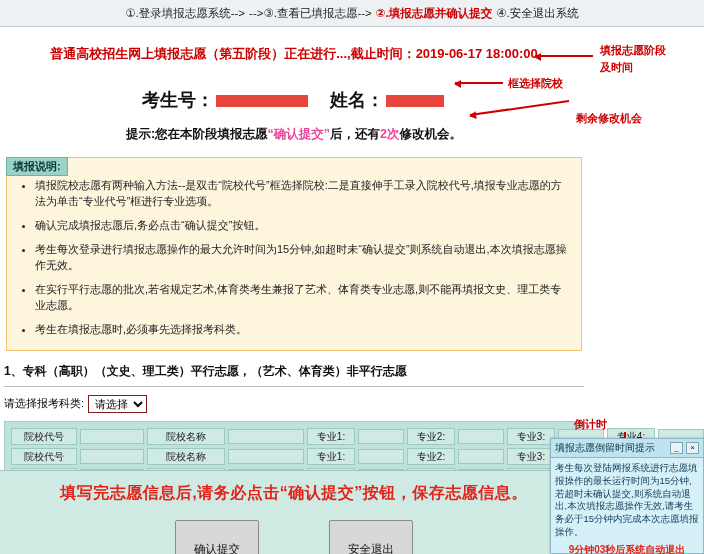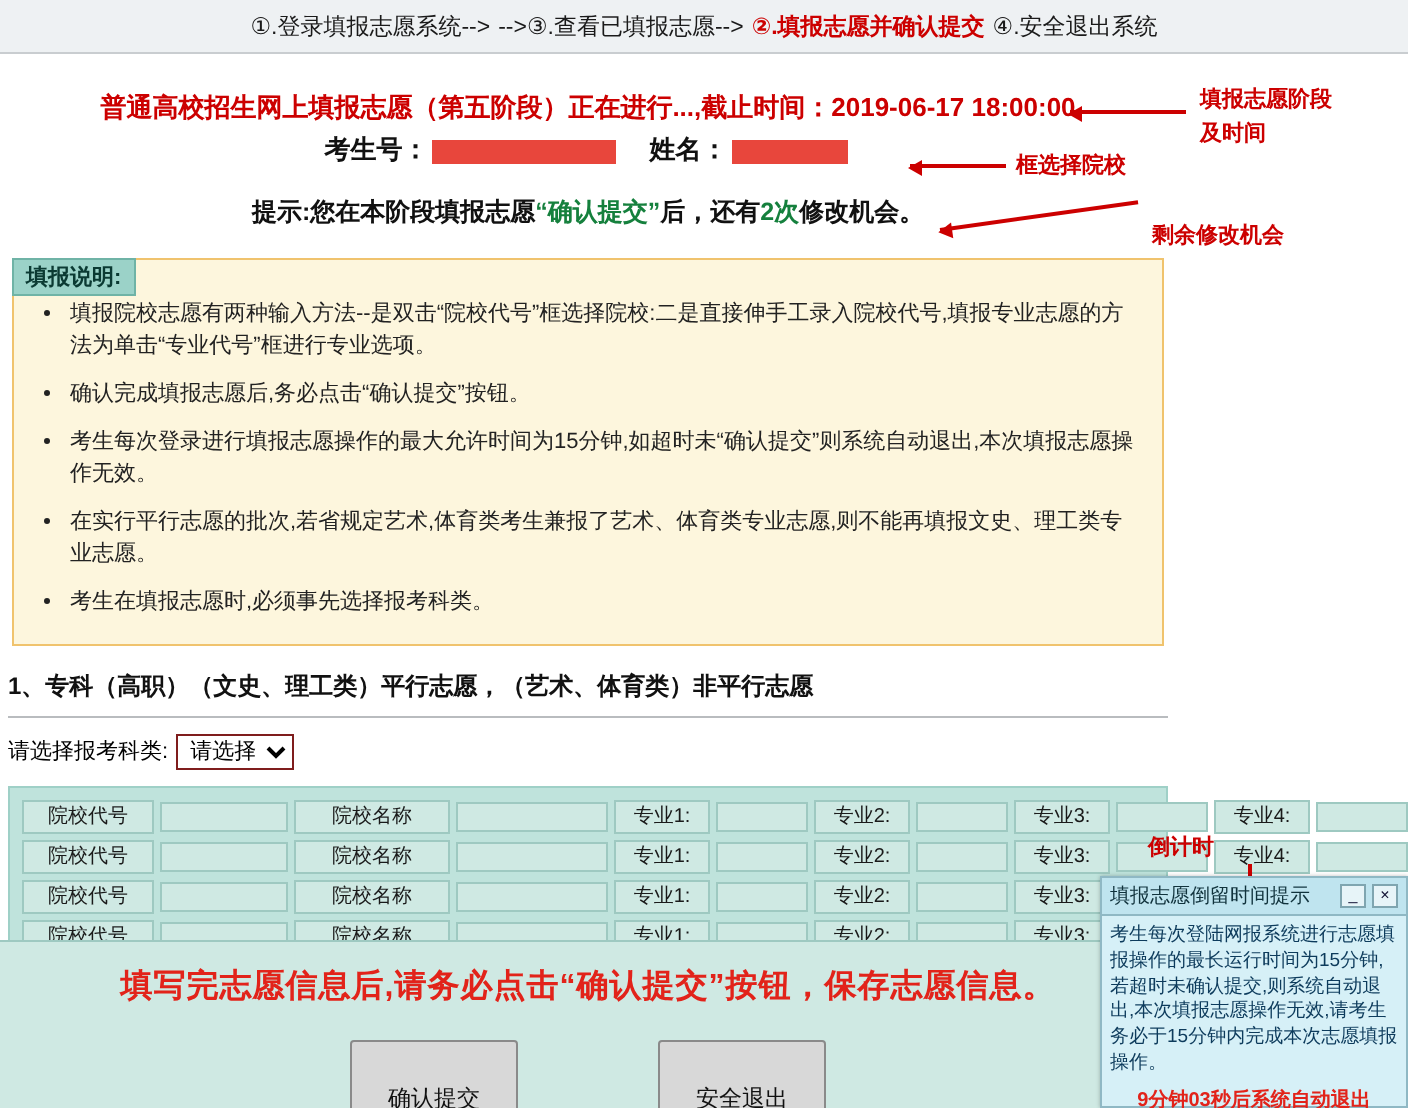--- a/index.html
+++ b/index.html
@@ -34,42 +34,42 @@
 
   .title-line{
     text-align:center;
     margin-top:18px;
     font-size:13px;
     font-weight:bold;
     color:#cc0000;
   }
   .info-line{
     text-align:center;
-    margin-top:3px;
-    font-size:13px;
+    margin-top:25px;
+    font-size:18px;
     font-weight:bold;
     color:#111;
   }
   .redaction{
     display:inline-block;
     height:12px;
     background:#e8463c;
     vertical-align:middle;
     margin:0 2px;
   }
   .redaction.wide{width:92px;}
   .redaction.narrow{width:58px;}
   .tip-line{
     text-align:center;
     margin-top:14px;
     font-size:12.5px;
     font-weight:bold;
     color:#111;
   }
-  .tip-line .red{color:#15803d;}
+  .tip-line .red{color:#ec4899;}
 
   
   .notice{
     margin:14px 6px 0 6px;
     border:1px solid #f0c36d;
     background:#fdf6dd;
     position:relative;
     padding:14px 10px 12px 10px;
   }
   .notice-label{

